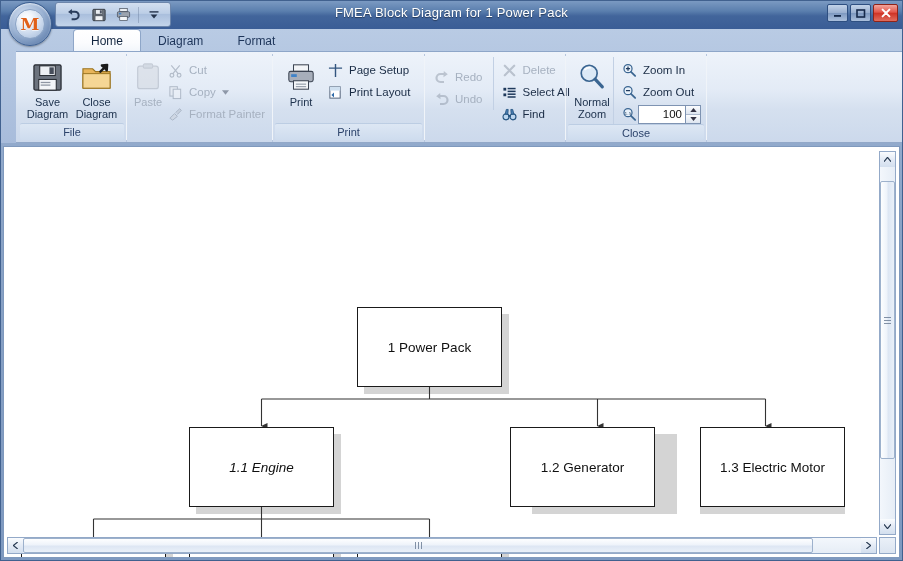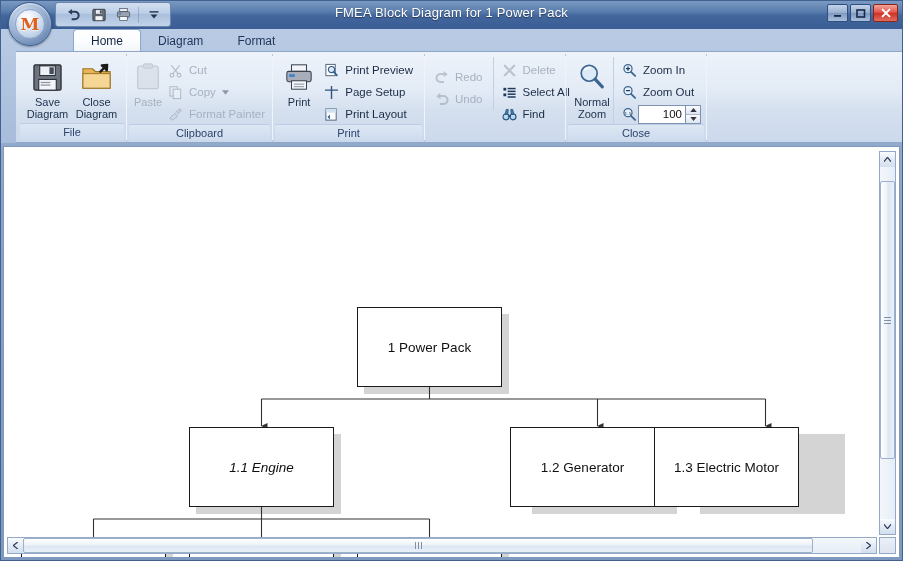--- a/index.html
+++ b/index.html
@@ -483,49 +483,38 @@
               <span class="ico">
                 <svg width="15" height="15" viewBox="0 0 16 16" opacity="0.42">
                   <path d="M2 12 L7 7 L10 10 L5 14 Z" fill="#c9ced7" stroke="#6d7a8c" stroke-width="1"></path>
                   <path d="M8 6 L12.5 1.8 L14.2 3.6 L10 8" fill="#b4bcc8" stroke="#6d7a8c" stroke-width="1"></path>
                 </svg>
               </span>
               <span class="small-label">Format Painter</span>
             </div>
           </div>
         </div>
-        <div class="rgroup-label">Clipboard</div>
       </div>
 
       <div class="rgroup" style="width:152px">
         <div class="rgroup-content">
           <div class="big-btn" style="width:46px">
             <span class="ico big">
               <svg width="30" height="30" viewBox="0 0 32 32">
                 <rect x="8" y="3" width="16" height="7" fill="#f2f4f7" stroke="#3b4351" stroke-width="1.1"></rect>
                 <rect x="3" y="10" width="26" height="11" rx="2" fill="#a7aeba" stroke="#3b4351" stroke-width="1.1"></rect>
                 <rect x="5.5" y="13" width="6" height="3" fill="#3f83c9"></rect>
                 <rect x="8" y="20" width="16" height="9" fill="#f5f7fa" stroke="#3b4351" stroke-width="1.1"></rect>
                 <rect x="10.5" y="23" width="11" height="1.3" fill="#9aa2ae"></rect>
                 <rect x="10.5" y="25.6" width="11" height="1.3" fill="#9aa2ae"></rect>
               </svg>
             </span>
             <span class="big-btn-label">Print</span>
           </div>
           <div class="small-col">
-            <div class="small-btn">
-              <span class="ico">
-                <svg width="15" height="15" viewBox="0 0 16 16">
-                  <rect x="2" y="1.5" width="10" height="12" fill="#ffffff" stroke="#5b6a80" stroke-width="1.1"></rect>
-                  <circle cx="8" cy="7" r="3.3" fill="#dbe8f5" stroke="#2e5d90" stroke-width="1.2"></circle>
-                  <path d="M10.4 9.5 L13.8 13.2" stroke="#2e5d90" stroke-width="1.8" stroke-linecap="round"></path>
-                </svg>
-              </span>
-              <span class="small-label">Print Preview</span>
-            </div>
             <div class="small-btn">
               <span class="ico">
                 <svg width="15" height="15" viewBox="0 0 16 16">
                   <path d="M8 1 V15 M1 5.5 H15" stroke="#32557f" stroke-width="1.5"></path>
                 </svg>
               </span>
               <span class="small-label">Page Setup</span>
             </div>
             <div class="small-btn">
               <span class="ico">
@@ -702,21 +691,21 @@
           <div class="node-shadow" style="left: 360px; top: 407px; width: 145px; height: 80px; background: rgb(212, 212, 212);"></div>
           <div class="node" style="left: 353px; top: 160px; width: 145px; height: 80px; background: rgb(255, 255, 255); border-color: rgb(26, 26, 26);">
             <span>1 Power Pack</span>
           </div>
           <div class="node" style="left: 185px; top: 280px; width: 145px; height: 80px; background: rgb(255, 255, 255); border-color: rgb(26, 26, 26); font-style: italic;">
             <span>1.1 Engine</span>
           </div>
           <div class="node" style="left: 506px; top: 280px; width: 145px; height: 80px; background: rgb(255, 255, 255); border-color: rgb(26, 26, 26);">
             <span>1.2 Generator</span>
           </div>
-          <div class="node" style="left: 650px; top: 280px; width: 145px; height: 80px; background: rgb(255, 255, 255); border-color: rgb(26, 26, 26);">
+          <div class="node" style="left: 696px; top: 280px; width: 145px; height: 80px; background: rgb(255, 255, 255); border-color: rgb(26, 26, 26);">
             <span>1.3 Electric Motor</span>
           </div>
           <div class="node" style="left: 17px; top: 400px; width: 145px; height: 80px; background: rgb(255, 255, 255); border-color: rgb(26, 26, 26);"></div>
           <div class="node" style="left: 185px; top: 400px; width: 145px; height: 80px; background: rgb(255, 255, 255); border-color: rgb(26, 26, 26);"></div>
           <div class="node" style="left: 353px; top: 400px; width: 145px; height: 80px; background: rgb(255, 255, 255); border-color: rgb(26, 26, 26);"></div>
         </div>
     </div>
 
     <div id="vscroll">
       <div class="sb-arrow">

